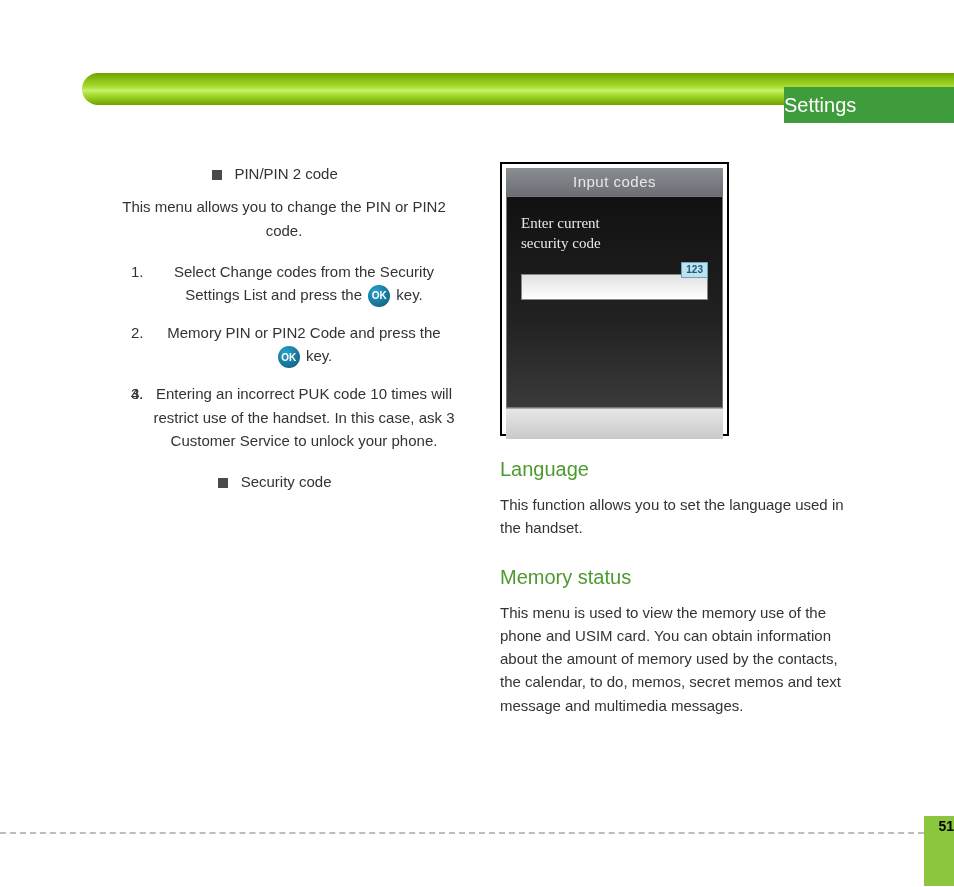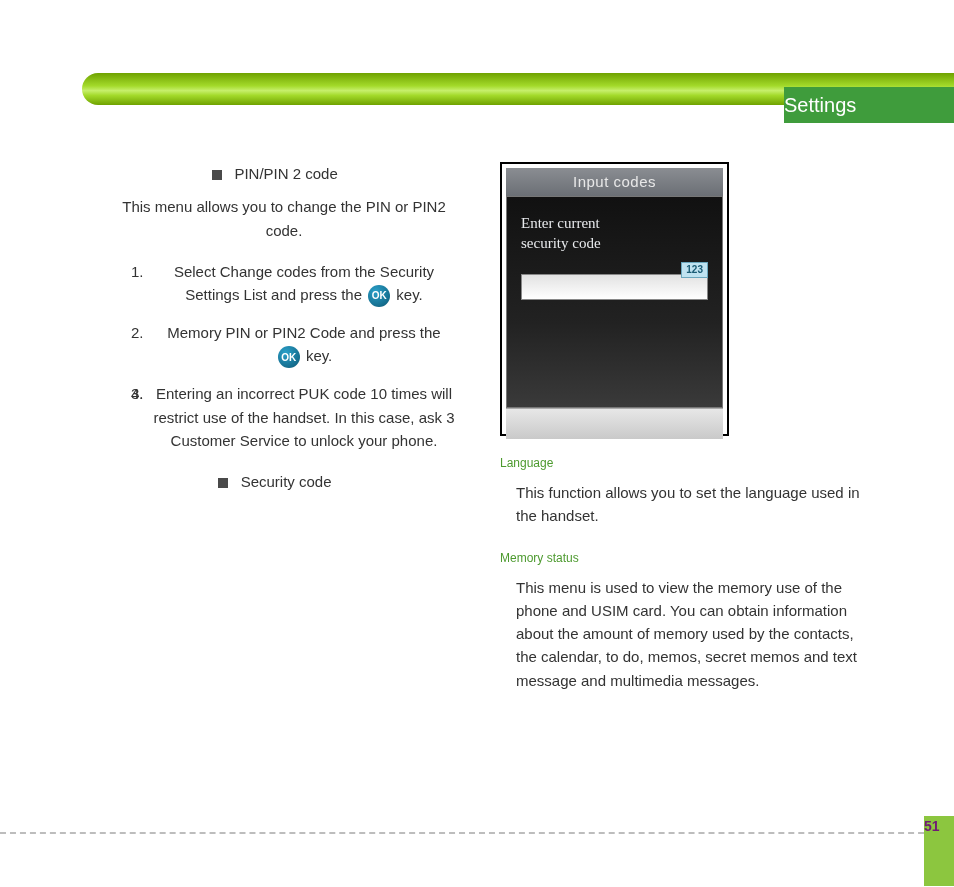--- a/index.html
+++ b/index.html
@@ -20,40 +20,40 @@
   .sqbullet{display:inline-block;width:10px;height:10px;background:#4a4a4a;margin-right:8px;position:relative;top:1px;}
   .blk-title{color:#333;}
   .para{margin:10px 0 18px 18px;}
   .ol{list-style:none;margin:0 0 18px 36px;padding:0;}
   .ol li{margin:0 0 14px 0;position:relative;padding-left:22px;}
   .ol li .num{position:absolute;left:0;top:0;}
   .ok{display:inline-flex;align-items:center;justify-content:center;width:22px;height:22px;border-radius:11px;
     background:radial-gradient(circle at 35% 30%,#2aa0c9 0%,#156e8f 70%,#0b4b62 100%);
     color:#fff;font-size:10px;font-weight:bold;vertical-align:middle;margin:0 2px;}
 
-  .h2green{color:#4d9a2f;font-size:12px;font-weight:500;margin:18px 0 8px 0;}
-  .body-p{margin:0 0 22px 16px;}
+  .h2green{color:#4d9a2f;font-size:20px;font-weight:500;margin:18px 0 8px 0;}
+  .body-p{margin:0 0 22px 0;}
 
   
   .phone{width:225px;height:270px;border:2px solid #000;background:#fff;margin:0 0 10px 0;}
   .phone-inner{margin:4px;}
   .phone-title{height:28px;background:linear-gradient(to bottom,#8a8d92,#6b6f75);color:#e8e8e8;font-size:15px;
     font-family:Verdana,Geneva,sans-serif;text-align:center;line-height:28px;letter-spacing:0.5px;}
   .phone-body{background:linear-gradient(to bottom,#111 0%,#222 60%,#3a3a3a 100%);padding:16px 14px 14px 14px;height:180px;border:1px solid #777;margin:0;}
   .phone-prompt{color:#e8eaed;font-size:15px;line-height:1.35;font-family:Liberation Serif, serif;}
   .phone-input-row{margin-top:20px;position:relative;height:26px;}
   .phone-badge{position:absolute;right:0;top:-12px;height:14px;padding:0 4px;background:#bfe2f0;border:1px solid #6aa6bd;
     border-radius:0;color:#1a5b74;font-size:10px;font-weight:bold;line-height:14px;}
   .phone-input{height:24px;background:linear-gradient(to bottom,#e2e2e2,#fff);border:1px solid #888;}
   .phone-footer{height:30px;background:linear-gradient(to bottom,#e7e7e7,#c9c9c9);border-top:1px solid #aaa;}
 
   
   .dashed{position:absolute;left:0;right:0;top:832px;border-top:2px dashed #bdbdbd;}
   .tab{position:absolute;right:0;top:816px;width:30px;height:70px;background:#8cc63f;}
-  .tab .pn{color:#701a75;font-weight:bold;font-size:14px;text-align:left;margin-top:2px;}
+  .tab .pn{color:#000000;font-weight:bold;font-size:14px;text-align:right;margin-top:2px;}
 </style>
 </head>
 <body>
 
 <div class="page">
 
   <div class="ribbon">
     <div class="ribbon-bar"></div>
     <div class="ribbon-title-box">
       <span>Settings</span>

